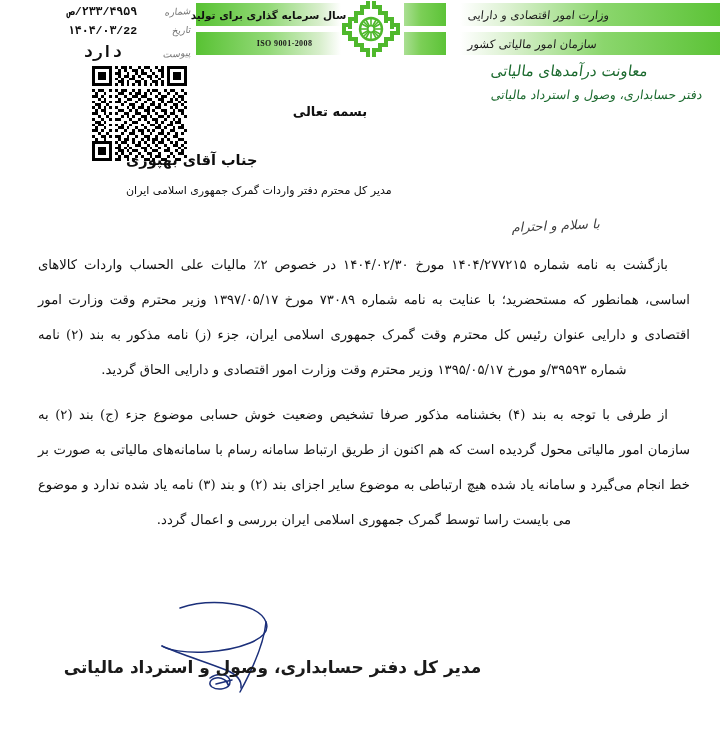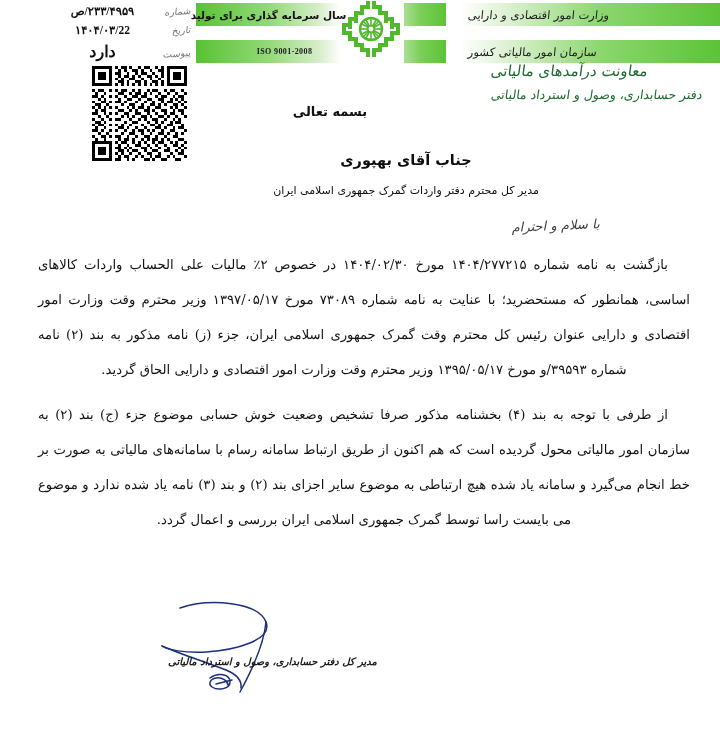--- a/index.html
+++ b/index.html
@@ -19,21 +19,21 @@
   
   .letterhead {
     position: absolute;
     top: 0; left: 0;
     width: 720px;
     height: 58px;
   }
   .band-group {
     position: absolute;
     top: 3px;
-    height: 60px;
+    height: 52px;
     display: flex;
     flex-direction: column;
     justify-content: space-between;
   }
   .band {
     height: 23px;
     display: flex;
     align-items: center;
     box-sizing: border-box;
   }
@@ -112,21 +112,21 @@
     font-size: 9.5px;
     color: #5a5a5a;
     width: 32px;
     text-align: right;
     transform: skewX(-10deg) rotate(-4deg);
     opacity: .85;
   }
   .ref-value {
     flex: 1;
     text-align: center;
-    font-family: Liberation Serif, serif;
+    font-family: Liberation Mono, monospace;
     font-size: 11.5px;
     font-weight: bold;
     color: #0e0e0e;
     direction: rtl;
   }
   .ref-row.attach .ref-value { font-size: 16px; }
 
   
   .qr {
     position: absolute;
@@ -172,21 +172,21 @@
     padding-right: 60px;
     box-sizing: border-box;
   }
 
   
   .addressee {
     position: absolute;
     top: 152px;
     right: 34px;
     width: 560px;
-    text-align: center;
+    text-align: left;
   }
   .addr-name {
     font-size: 14.5px;
     font-weight: bold;
     color: #0d0d0d;
     margin-bottom: 16px;
   }
   .addr-title {
     font-size: 11px;
     font-weight: normal;
@@ -242,24 +242,23 @@
     width: 545px;
     text-align: center;
     color: #1a1a1a;
   }
   .sig-name {
     font-size: 12.5px;
     font-weight: bold;
     line-height: 1.55;
   }
   .sig-role {
-    font-size: 10px;
+    font-size: 17px;
     font-weight: bold;
     line-height: 1.55;
-    font-style: italic;
   }
 </style>
 </head>
 <body>
 
 <div class="letterhead">
 
   <div class="band-group bands-right">
     <div class="band">
       <span class="band-text">وزارت امور اقتصادی و دارایی</span>

